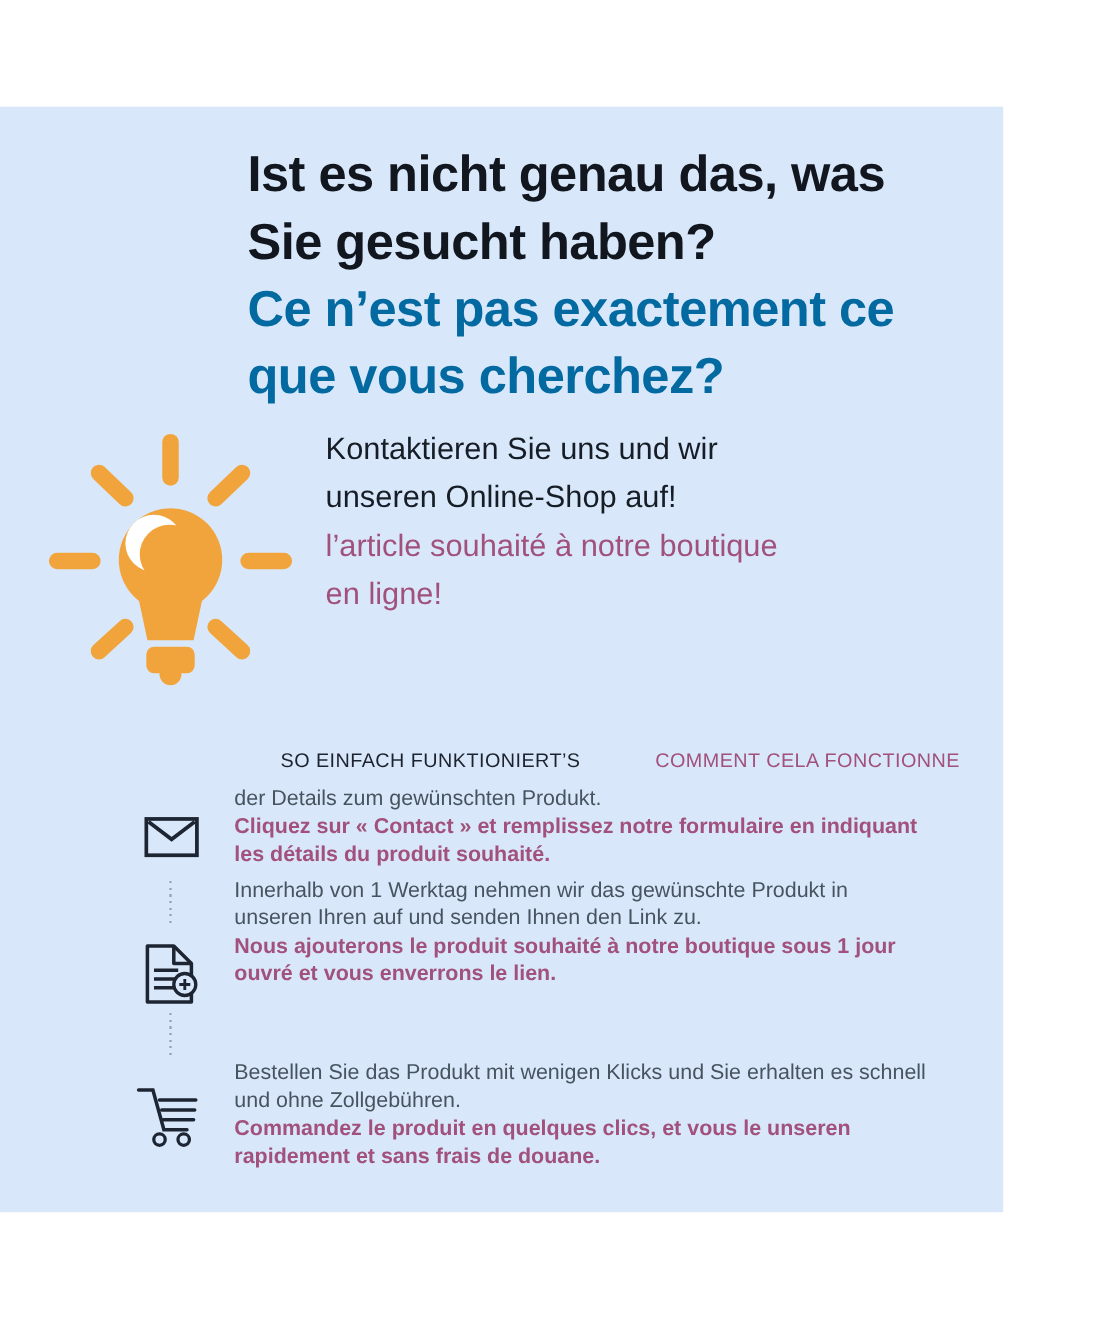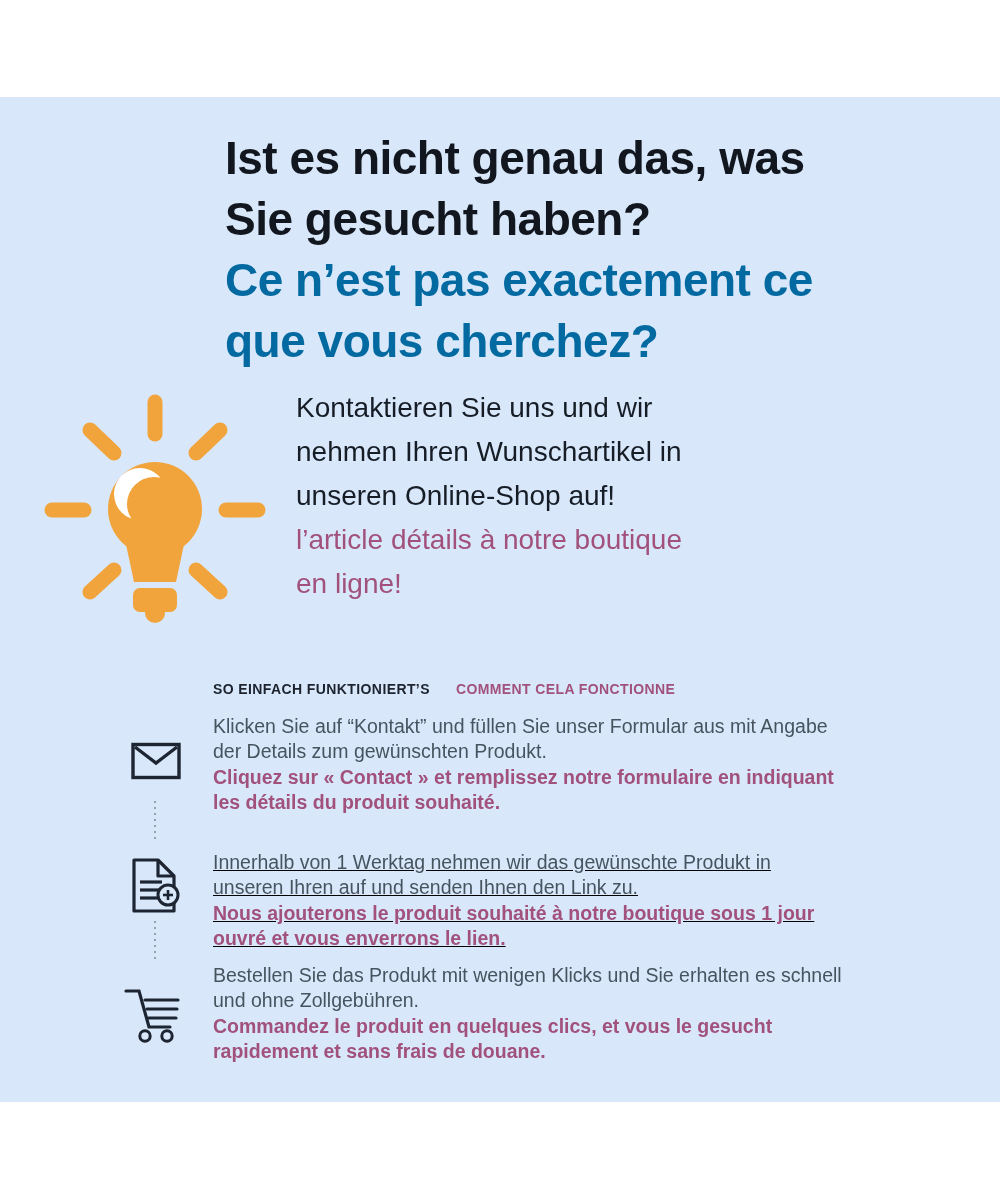--- a/index.html
+++ b/index.html
@@ -1,42 +1,42 @@
 <!DOCTYPE html>
 <html><head>
 <meta charset="utf-8">
 <style>
   html,body{margin:0;padding:0;background:#ffffff;}
   body{font-family:"Liberation Sans",sans-serif;}
-  .canvas{position:relative;width:1000px;height:1200px;background:#ffffff;overflow:hidden;}
+  .canvas{position:relative;width:912px;height:1200px;background:#ffffff;overflow:hidden;}
   .panel{position:absolute;left:0;top:97px;width:1000px;height:1005px;background:#d8e8fa;}
 
   
   .headline{position:absolute;left:225px;top:128px;}
   .headline .hl{font-size:46px;font-weight:700;line-height:61px;white-space:nowrap;
                 letter-spacing:-0.5px;color:#12161e;}
   .headline .fr{color:#0369a1;}
 
   
   .intro{position:absolute;left:296px;top:386px;}
   .intro .il{font-size:28px;font-weight:400;line-height:44px;white-space:nowrap;color:#161d26;}
   .intro .fr{color:#a1517c;}
 
   
   .how-header{position:absolute;left:213px;top:681px;display:flex;gap:26px;}
-  .how-header span{font-size:14px;font-weight:700;letter-spacing:0.4px;white-space:nowrap;}
+  .how-header span{font-size:18px;font-weight:400;letter-spacing:0.4px;white-space:nowrap;margin-left:42px;}
   .how-header .de-label{color:#1c232e;}
   .how-header .fr-label{color:#a1517c;}
 
   
   .step{position:absolute;left:213px;width:760px;}
   .step div{font-size:19.5px;line-height:25.4px;white-space:nowrap;}
   .step .de{color:#47545f;font-weight:400;}
   .step .fr{color:#a1517c;font-weight:700;}
-  .step1{top:714px;} .step2{top:850px;text-decoration:underline;} .step3{top:963px;}
+  .step1{top:714px;} .step2{top:797px;} .step3{top:963px;}
 
   
   .icon-abs{position:absolute;}
   .lightbulb{left:42px;top:392px;}
   .envelope{left:131px;top:742px;}
   .document{left:127px;top:858px;}
   .cart{left:122px;top:985px;}
 
   
   .connector{position:absolute;left:154px;width:2px;
@@ -75,23 +75,22 @@
         <rect x="91" y="196" width="44" height="24" rx="7"></rect>
         <circle cx="113" cy="221" r="10"></circle>
       </g>
       <circle cx="98" cy="102" r="26" fill="#ffffff"></circle>
       <circle cx="112" cy="112" r="27" fill="#f2a43c"></circle>
     </svg>
   </span>
 
   <div class="intro">
     <div class="il de">Kontaktieren Sie uns und wir</div>
-    <div class="il de">nehmen Ihren Wunschartikel in</div>
     <div class="il de">unseren Online-Shop auf!</div>
-    <div class="il fr">l’article détails à notre boutique</div>
+    <div class="il fr">l’article souhaité à notre boutique</div>
     <div class="il fr">en ligne!</div>
   </div>
 
   <div class="how-header">
     <span class="de-label">SO EINFACH FUNKTIONIERT’S</span>
     <span class="fr-label">COMMENT CELA FONCTIONNE</span>
   </div>
 
   <span class="icon-abs envelope">
     <svg width="50" height="38" viewBox="0 0 50 38">
@@ -124,32 +123,31 @@
         <line x1="23" y1="15" x2="56" y2="15"></line>
         <line x1="25" y1="24" x2="55" y2="24"></line>
         <line x1="26.5" y1="33" x2="54" y2="33"></line>
       </g>
       <circle cx="23" cy="51" r="5.2" fill="none" stroke="#1d2533" stroke-width="3"></circle>
       <circle cx="45" cy="51" r="5.2" fill="none" stroke="#1d2533" stroke-width="3"></circle>
     </svg>
   </span>
 
   <div class="step step1">
-    <div class="de">Klicken Sie auf “Kontakt” und füllen Sie unser Formular aus mit Angabe</div>
     <div class="de">der Details zum gewünschten Produkt.</div>
     <div class="fr">Cliquez sur « Contact » et remplissez notre formulaire en indiquant</div>
     <div class="fr">les détails du produit souhaité.</div>
   </div>
 
   <div class="step step2">
     <div class="de">Innerhalb von 1 Werktag nehmen wir das gewünschte Produkt in</div>
     <div class="de">unseren Ihren auf und senden Ihnen den Link zu.</div>
     <div class="fr">Nous ajouterons le produit souhaité à notre boutique sous 1 jour</div>
     <div class="fr">ouvré et vous enverrons le lien.</div>
   </div>
 
   <div class="step step3">
     <div class="de">Bestellen Sie das Produkt mit wenigen Klicks und Sie erhalten es schnell</div>
     <div class="de">und ohne Zollgebühren.</div>
-    <div class="fr">Commandez le produit en quelques clics, et vous le gesucht</div>
+    <div class="fr">Commandez le produit en quelques clics, et vous le unseren</div>
     <div class="fr">rapidement et sans frais de douane.</div>
   </div>
 </div>
 
 </body></html>

